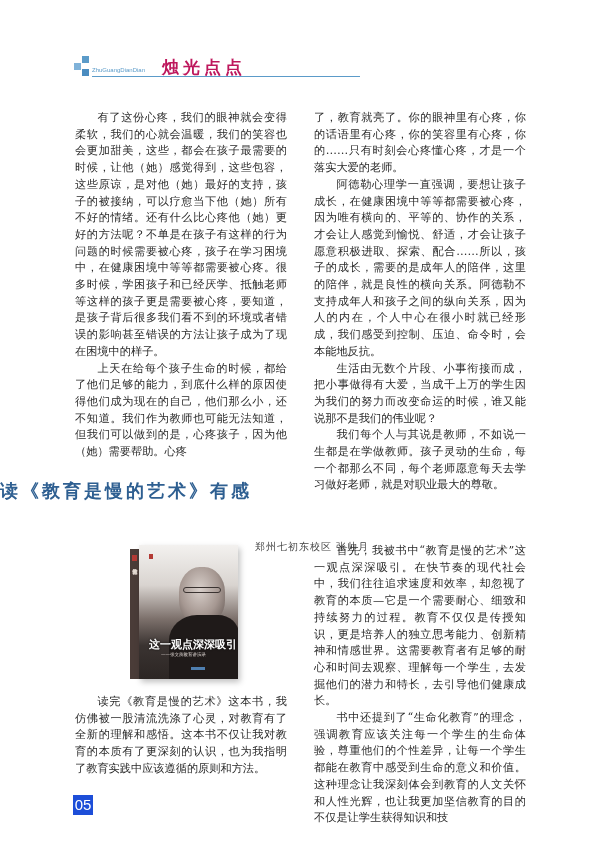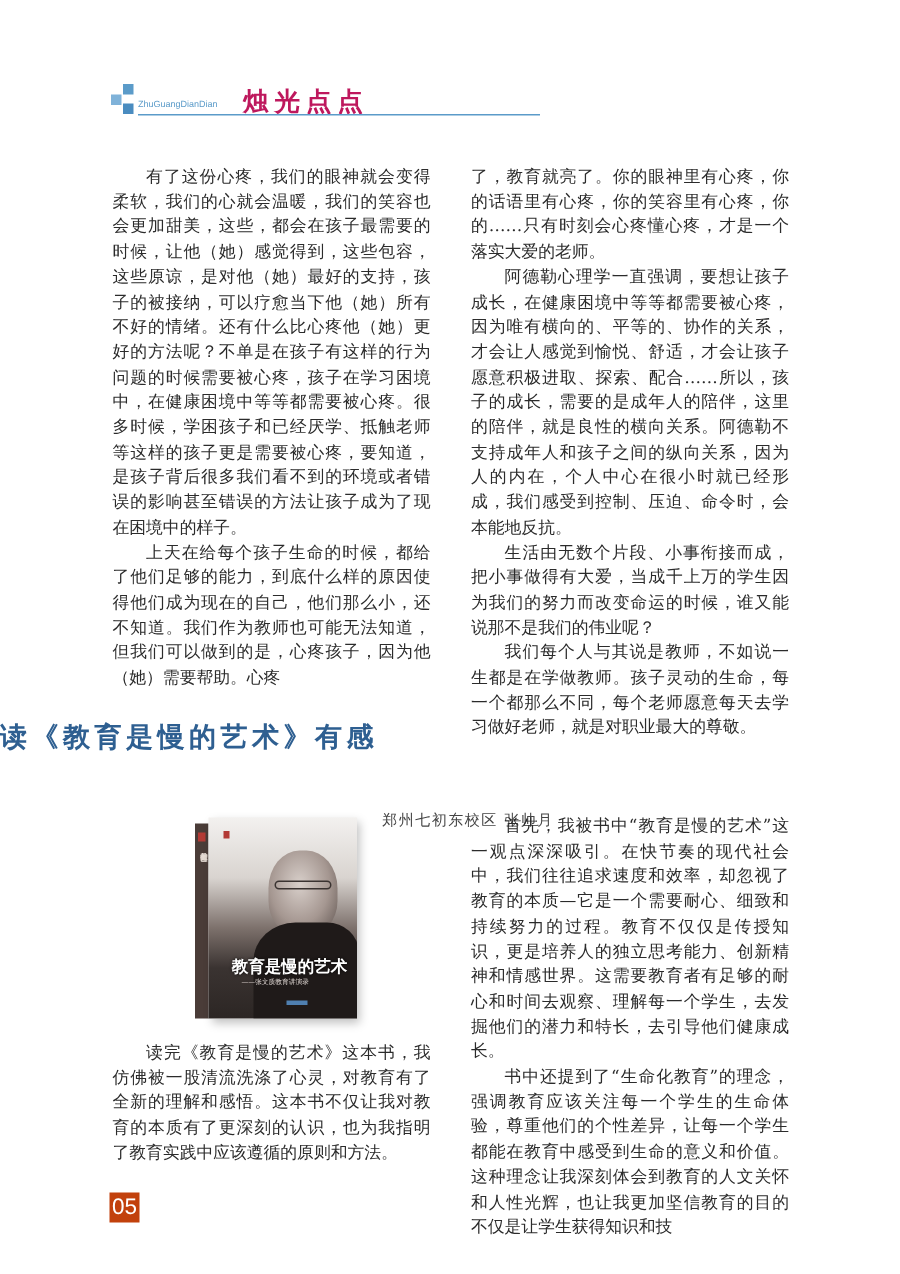--- a/index.html
+++ b/index.html
@@ -39,21 +39,21 @@
   .cover-glasses { position: absolute; left: 44px; top: 42px; width: 38px; height: 6px; border: 1px solid #3a3331; border-radius: 3px; }
   .cover-body { position: absolute; left: 30px; top: 70px; width: 70px; height: 64px; background: #1f1a19; border-radius: 40% 30% 0 0; }
   .cover-title { position: absolute; left: 10px; top: 92px; width: 88px; text-align: center; font-size: 11px; font-weight: bold; color: #ffffff; white-space: nowrap; text-shadow: 0 0 2px #000; }
   .cover-subtitle { position: absolute; left: 22px; top: 107px; font-size: 4.5px; color: #e0d8d4; white-space: nowrap; }
   .cover-publisher { position: absolute; left: 52px; top: 122px; width: 14px; height: 3px; background: #4f7fb0; }
 
   .col-left-bottom { left: 75px; top: 694px; width: 212px; }
   .col-right-bottom { left: 314px; top: 543px; width: 212px; }
 
   
-  .page-num { position: absolute; left: 73px; top: 795px; width: 20px; height: 20px; background: #c2410c; color: #ffffff; font-family: "Liberation Sans", sans-serif; font-size: 15px; line-height: 20px; text-align: center; }
+  .page-num { position: absolute; left: 73px; top: 795px; width: 20px; height: 20px; background: #1d4ed8; color: #ffffff; font-family: "Liberation Sans", sans-serif; font-size: 15px; line-height: 20px; text-align: center; }
 </style>
 </head>
 <body>
 
 <div class="header">
   <div class="logo-squares">
     <span class="s1"></span>
       <span class="s2"></span>
       <span class="s3"></span>
   </div>
@@ -80,21 +80,21 @@
 <div class="book">
   <div class="book-spine">
     <div class="book-spine-mark"></div>
     <div class="book-spine-text">教育是慢的艺术</div>
   </div>
   <div class="book-cover">
     <div class="cover-badge"></div>
     <div class="cover-head"></div>
     <div class="cover-glasses"></div>
     <div class="cover-body"></div>
-    <div class="cover-title">教育是慢的艺术</div>
+    <div class="cover-title">这一观点深深吸引</div>
     <div class="cover-subtitle">——张文质教育讲演录</div>
     <div class="cover-publisher"></div>
   </div>
 </div>
 
 <div class="col col-left-bottom">
   <p class="indent">读完《教育是慢的艺术》这本书，我仿佛被一股清流洗涤了心灵，对教育有了全新的理解和感悟。这本书不仅让我对教育的本质有了更深刻的认识，也为我指明了教育实践中应该遵循的原则和方法。</p>
 </div>
 
 <div class="col col-right-bottom">

